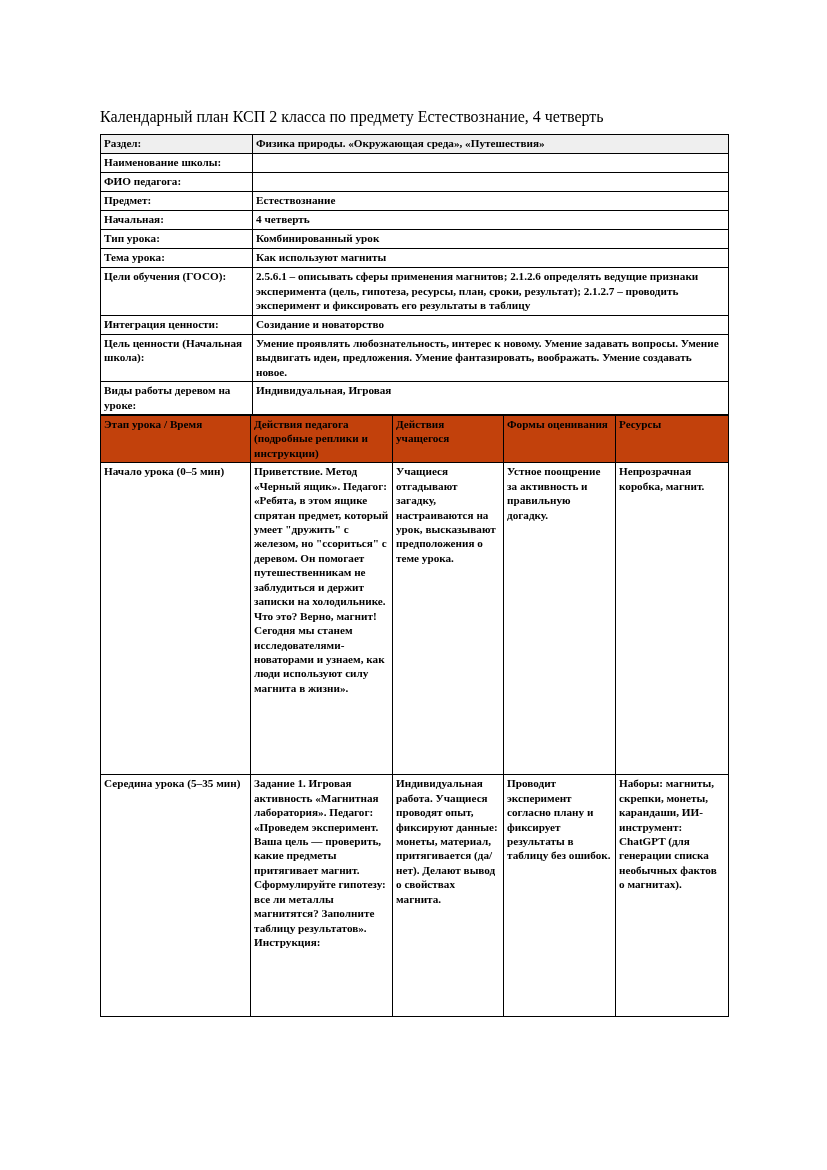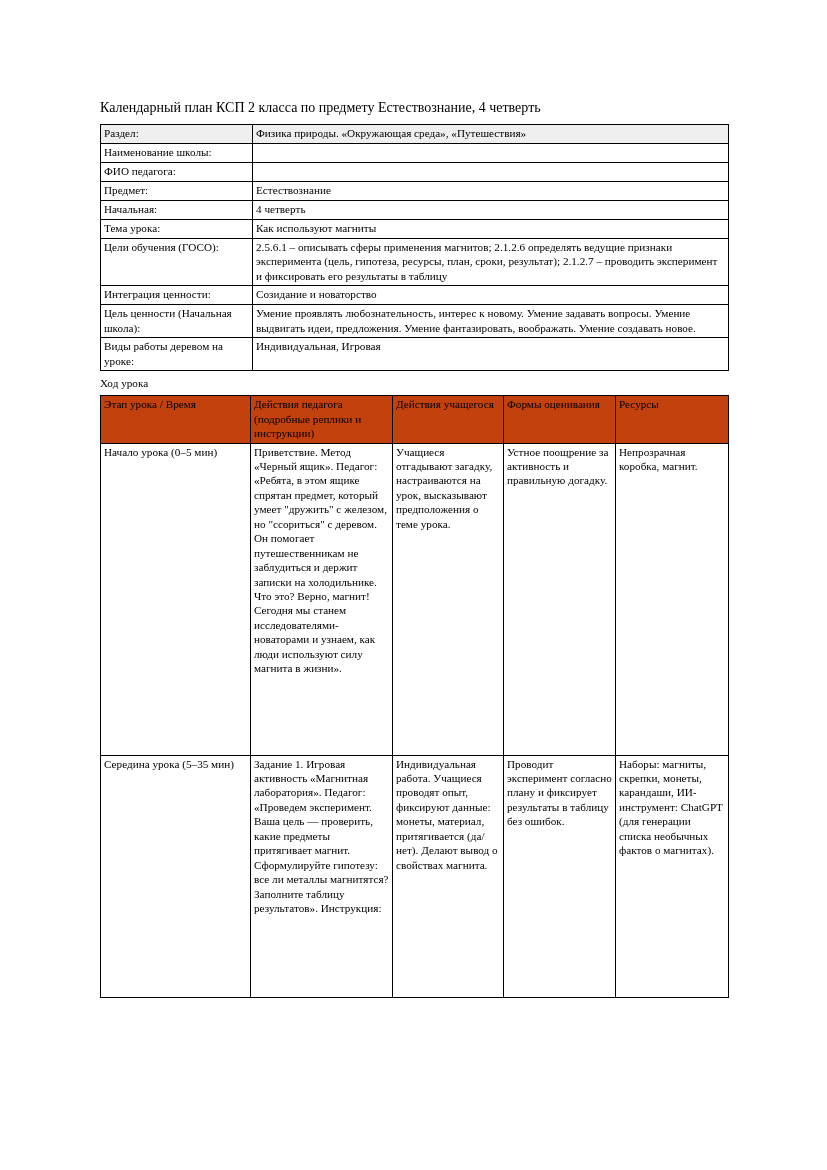--- a/index.html
+++ b/index.html
@@ -16,42 +16,42 @@
     color: #000000;
     -webkit-font-smoothing: antialiased;
   }
   #page {
     position: absolute;
     left: 100px;
     top: 99px;
     width: 628px;
   }
   .doc-title {
-    font-size: 14px;
+    font-size: 16px;
     line-height: 1.28;
-    margin: 0 0 7px 0;
+    margin: 8px 0 7px 0;
     white-space: nowrap;
   }
   .section-caption {
     font-size: 11.2px;
     line-height: 1.28;
     margin: 5px 0 5px 0;
   }
   table.kspt {
     border-collapse: collapse;
     width: 628px;
     table-layout: fixed;
     font-size: 11.2px;
     line-height: 1.29;
   }
   table.kspt td, table.kspt th {
     border: 1px solid #000000;
     vertical-align: top;
     padding: 1px 3px 2px 3px;
-    font-weight: normal;
+    font-weight: bold;
     text-align: left;
     word-wrap: break-word;
     overflow-wrap: break-word;
     hyphens: none;
   }
   
   table.info col.c-label { width: 152px; }
   table.info col.c-value { width: 476px; }
   table.info tr.shaded td { background: #efefef; }
   table.info td.label, table.info td.value { height: 15px; }
@@ -95,20 +95,24 @@
       </tr>
       <tr>
         <td class="label">Предмет:</td>
         <td class="value">Естествознание</td>
       </tr>
       <tr>
         <td class="label">Начальная:</td>
         <td class="value">4 четверть</td>
       </tr>
       <tr>
+        <td class="label">Тип урока:</td>
+        <td class="value">Комбинированный урок</td>
+      </tr>
+      <tr>
         <td class="label">Тема урока:</td>
         <td class="value">Как используют магниты</td>
       </tr>
       <tr>
         <td class="label">Цели обучения (ГОСО):</td>
         <td class="value">2.5.6.1 – описывать сферы применения магнитов; 2.1.2.6 определять ведущие признаки эксперимента (цель, гипотеза, ресурсы, план, сроки, результат); 2.1.2.7 – проводить эксперимент и фиксировать его результаты в таблицу</td>
       </tr>
       <tr>
         <td class="label">Интеграция ценности:</td>
         <td class="value">Созидание и новаторство</td>
@@ -117,21 +121,20 @@
         <td class="label">Цель ценности (Начальная школа):</td>
         <td class="value">Умение проявлять любознательность, интерес к новому. Умение задавать вопросы. Умение выдвигать идеи, предложения. Умение фантазировать, воображать. Умение создавать новое.</td>
       </tr>
       <tr>
         <td class="label">Виды работы деревом на уроке:</td>
         <td class="value">Индивидуальная, Игровая</td>
       </tr>
     </tbody>
   </table>
 
-  <div class="section-caption">Ход урока</div>
 
   <table class="flow kspt">
     <colgroup>
       <col class="c1">
         <col class="c2">
         <col class="c3">
         <col class="c4">
         <col class="c5">
     </colgroup>
     <thead>

